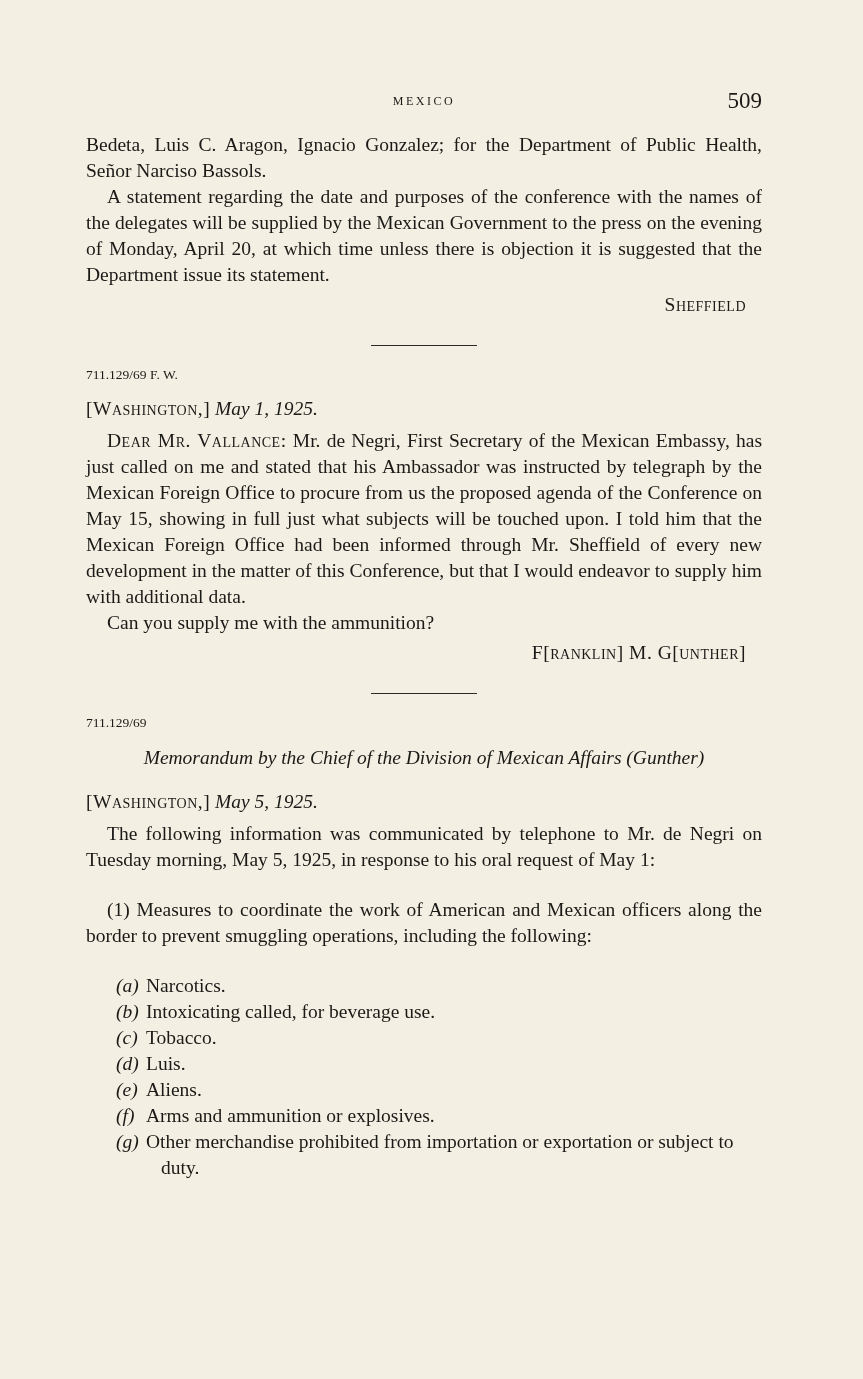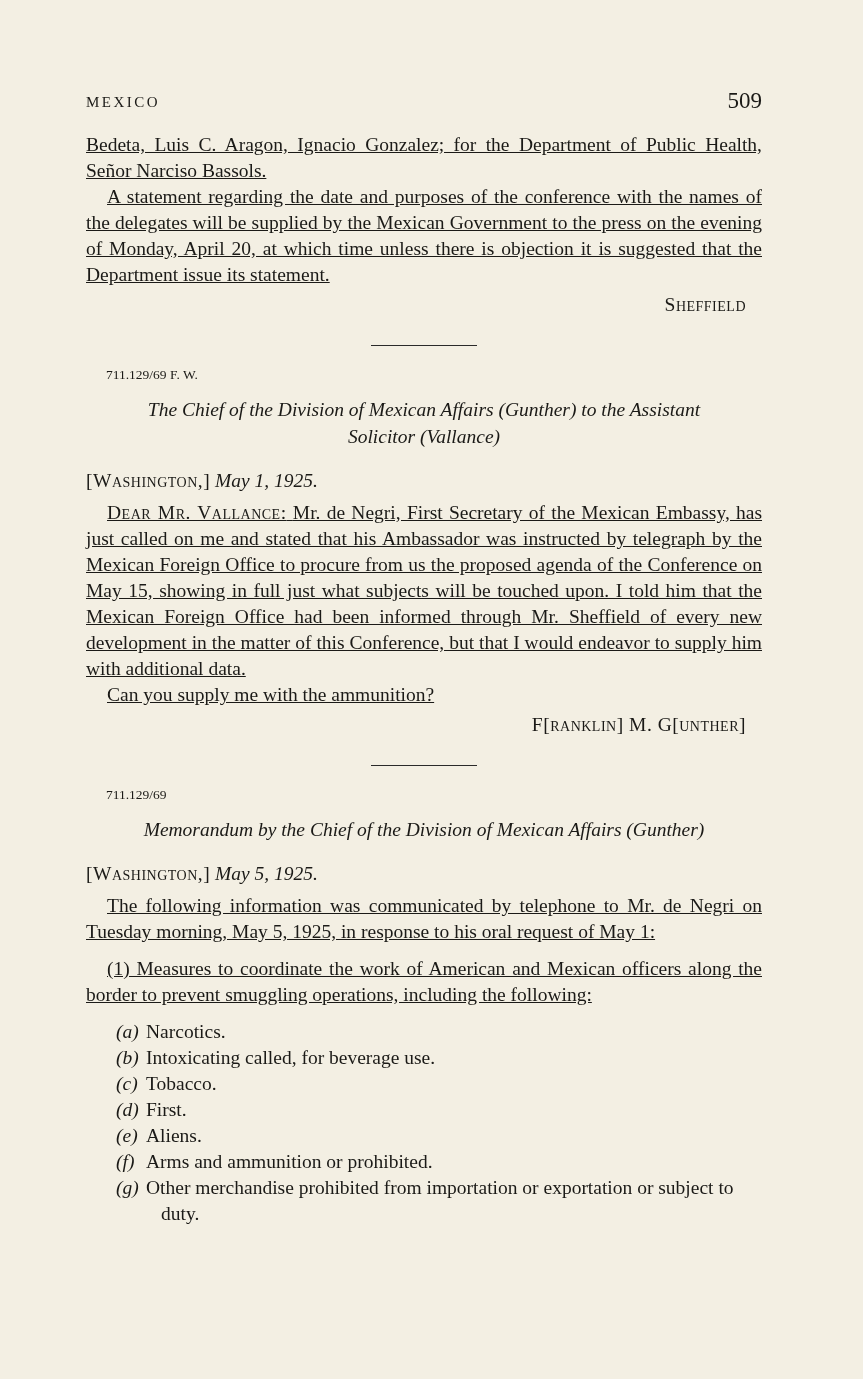--- a/index.html
+++ b/index.html
@@ -17,36 +17,36 @@
   }
   
   .running-head {
     position: relative;
     height: 30px;
     margin-bottom: 14px;
   }
   .running-title {
     position: absolute;
     left: 0; right: 0;
-    font-size: 15px;
+    text-align: center;
+    font-size: 12px;
     letter-spacing: 2.5px;
     top: 6px;
   }
   .page-number {
     position: absolute;
     right: 0;
     top: 0;
     font-size: 23px;
   }
   
   .para {
     font-size: 19.5px;
     line-height: 26px;
     text-align: justify;
-    text-decoration: underline;
   }
   .indent { text-indent: 21px; }
   .sig-line {
     text-align: right;
     padding-right: 16px;
     font-size: 19.5px;
     line-height: 26px;
     margin-top: 4px;
   }
   .smallcaps {
@@ -56,21 +56,20 @@
   .section-rule {
     width: 106px;
     height: 1px;
     background: #2a2a2a;
     margin: 27px auto 20px auto;
   }
   .file-number {
     font-size: 13.5px;
     line-height: 18px;
     margin-bottom: 12px;
-    margin-left: 20px;
   }
   .doc-heading {
     font-style: italic;
     font-size: 19.5px;
     line-height: 27px;
     text-align: center;
     max-width: 608px;
     margin: 0 auto 18px auto;
   }
   .dateline {
@@ -90,21 +89,21 @@
     padding-left: 75px;
     text-indent: -45px;
     text-align: left;
   }
   .list-label {
     font-style: italic;
     display: inline-block;
     width: 30px;
     text-indent: 0;
   }
-  .gap-sm { margin-top: 11px; }
+  .gap-sm { margin-top: 24px; }
 </style>
 </head>
 <body>
 
 <div class="page">
 
   <div class="running-head">
     <div class="running-title">MEXICO</div>
     <div class="page-number">509</div>
   </div>
@@ -114,21 +113,20 @@
     <p class="para indent">A statement regarding the date and purposes of the conference with the names of the delegates will be supplied by the Mexican Government to the press on the evening of Monday, April 20, at which time unless there is objection it is suggested that the Department issue its statement.</p>
     <div class="sig-line">
       <span class="smallcaps">Sheffield</span>
     </div>
   </div>
 
   <div class="section-rule"></div>
 
   <div>
     <div class="file-number">711.129/69 F. W.</div>
-    <div class="doc-heading">The Chief of the Division of Mexican Affairs (Gunther) to the Assistant Solicitor (Vallance)</div>
     <div class="dateline">
       <span class="smallcaps">[Washington,]</span>
       <span class="date">May 1, 1925.</span>
     </div>
     <p class="para indent"><span class="smallcaps">Dear Mr. Vallance:</span> <span>Mr. de Negri, First Secretary of the Mexican Embassy, has just called on me and stated that his Ambassador was instructed by telegraph by the Mexican Foreign Office to procure from us the proposed agenda of the Conference on May 15, showing in full just what subjects will be touched upon.  I told him that the Mexican Foreign Office had been informed through Mr. Sheffield of every new development in the matter of this Conference, but that I would endeavor to supply him with additional data.</span></p>
     <p class="para indent">Can you supply me with the ammunition?</p>
     <div class="sig-line">
       <span class="smallcaps">F[ranklin] M. G[unther]</span>
     </div>
   </div>
@@ -142,20 +140,20 @@
       <span class="smallcaps">[Washington,]</span>
       <span class="date">May 5, 1925.</span>
     </div>
     <p class="para indent">The following information was communicated by telephone to Mr. de Negri on Tuesday morning, May 5, 1925, in response to his oral request of May 1:</p>
     <p class="para indent gap-sm">(1) Measures to coordinate the work of American and Mexican officers along the border to prevent smuggling operations, including the following:</p>
 
     <div class="list gap-sm">
       <div class="list-item"><span class="list-label">(a)</span><span>Narcotics.</span></div>
       <div class="list-item"><span class="list-label">(b)</span><span>Intoxicating called, for beverage use.</span></div>
       <div class="list-item"><span class="list-label">(c)</span><span>Tobacco.</span></div>
-      <div class="list-item"><span class="list-label">(d)</span><span>First.</span></div>
+      <div class="list-item"><span class="list-label">(d)</span><span>Luis.</span></div>
       <div class="list-item"><span class="list-label">(e)</span><span>Aliens.</span></div>
-      <div class="list-item"><span class="list-label">(f)</span><span>Arms and ammunition or prohibited.</span></div>
+      <div class="list-item"><span class="list-label">(f)</span><span>Arms and ammunition or explosives.</span></div>
       <div class="list-item"><span class="list-label">(g)</span><span>Other merchandise prohibited from importation or exportation or subject to duty.</span></div>
     </div>
   </div>
 
 </div>
 
 </body></html>

